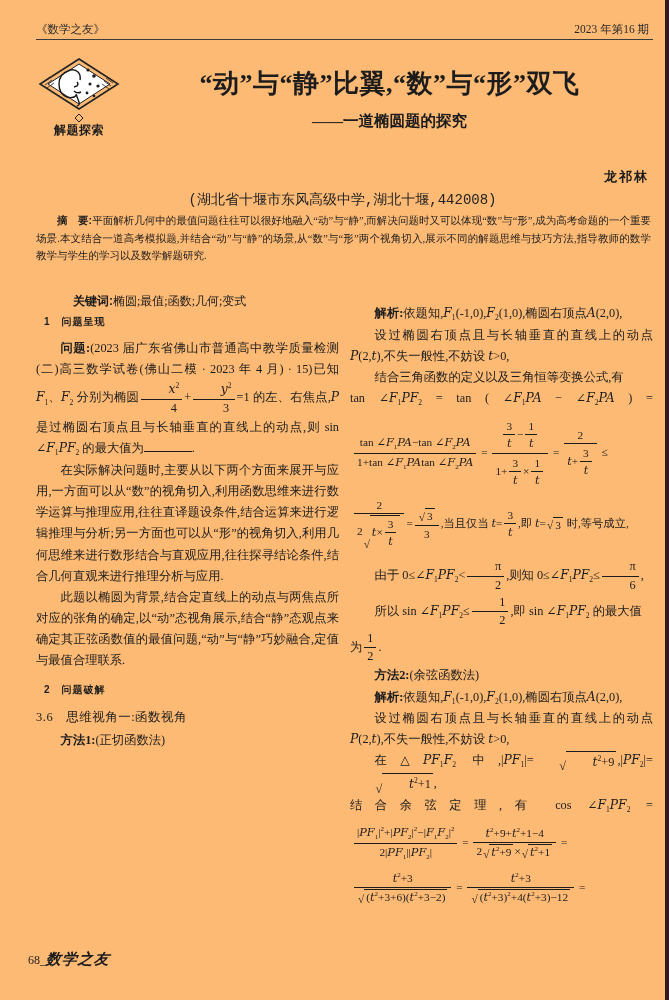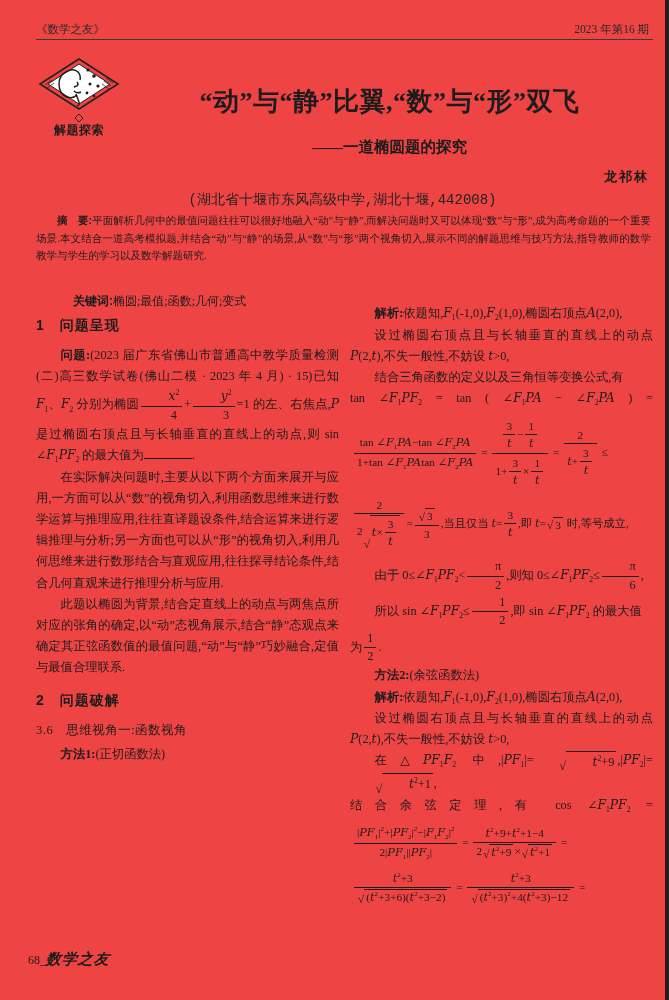--- a/index.html
+++ b/index.html
@@ -1,47 +1,47 @@
 <!DOCTYPE html>
 <html><head>
 <meta charset="utf-8">
 <style>
   html,body{margin:0;padding:0;background:#d8d8d4;}
-  .page{position:relative;width:669px;height:1000px;background:#ef4444;overflow:hidden;
+  .page{position:relative;width:669px;height:1000px;background:#fdba74;overflow:hidden;
         font-family:"Liberation Serif","DejaVu Serif",serif;color:#1c1c1c;}
   .spine{position:absolute;right:0;top:0;width:4px;height:1000px;background:#2e1a18;}
   
   .hdr{position:absolute;left:36px;right:20px;top:22px;font-size:11.5px;color:#2a2a2a;}
   .hdr .issue{position:absolute;right:0;top:0;}
   .rule{position:absolute;left:36px;right:16px;top:39px;border-top:1.5px solid #3a3a3a;}
   
   .logo{position:absolute;left:36px;top:58px;width:86px;text-align:center;}
   .logo-text{font-family:"Liberation Sans","DejaVu Sans",sans-serif;font-weight:bold;
              font-size:12px;margin-top:-4px;letter-spacing:0.5px;}
   
   .title-wrap{position:absolute;left:128px;right:18px;top:66px;text-align:center;}
-  .title{font-size:26px;font-weight:bold;letter-spacing:0.5px;margin:18px;}
+  .title{font-size:26px;font-weight:bold;letter-spacing:0.5px;margin:0;}
   .subtitle{font-size:15.5px;font-weight:bold;margin:10px 0 0 0;}
   .author{position:absolute;left:36px;right:20px;top:168px;text-align:right;
           font-size:13px;font-weight:bold;letter-spacing:2px;}
   .affil{position:absolute;left:36px;right:20px;top:191px;text-align:center;font-size:14px;color:#222;font-family:Liberation Mono, monospace;}
   
   .abstract{position:absolute;left:36px;right:18px;top:212px;margin:0;font-size:10.5px;
             line-height:1.68;text-align:justify;text-indent:2em;}
   .keywords{position:absolute;left:36px;right:18px;top:280px;margin:13px;font-size:12px;text-indent:2em;}
   .blabel{font-family:"Liberation Sans","DejaVu Sans",sans-serif;font-weight:bold;}
   
   .col{position:absolute;top:303px;width:303px;font-size:12.3px;line-height:1.72;text-align:justify;}
   #col-left{left:36px;}
   #col-right{left:350px;}
   .blk{margin:0;}
   .blk.p{text-indent:2em;}
   .blk.pn{text-indent:0;}
   .blk.h1{font-family:"Liberation Sans","DejaVu Sans",sans-serif;font-weight:bold;
-          font-size:14px;text-indent:0;margin:10px 0 8px 0;letter-spacing:1px;}
+          font-size:10px;text-indent:0;margin:10px 0 8px 8px;letter-spacing:1px;}
   .blk.h2{font-size:12.5px;text-indent:0;margin:2px 0;letter-spacing:0.5px;}
   .blk.fm{text-indent:0;margin:7px 0;font-size:11.3px;line-height:1.25;white-space:nowrap;padding-left:2px;}
   .blk.fl{text-indent:0;text-align:justify;text-align-last:justify;}
   .bold{font-family:Liberation Serif, serif;font-weight:bold;}
   .mi{font-style:italic;font-family:"DejaVu Serif","Liberation Serif",serif;}
   sub,sup{font-size:0.62em;}
   .frac{display:inline-block;vertical-align:middle;text-align:center;margin:1px 2px;line-height:1.25;}
   .frac>.fn{display:block;border-bottom:1px solid #1c1c1c;padding:0 3px 1px 3px;}
   .frac>.fd{display:block;padding:1px 3px 0 3px;}
   .sqrt{display:inline-flex;align-items:flex-end;vertical-align:middle;margin:0 1px;}

